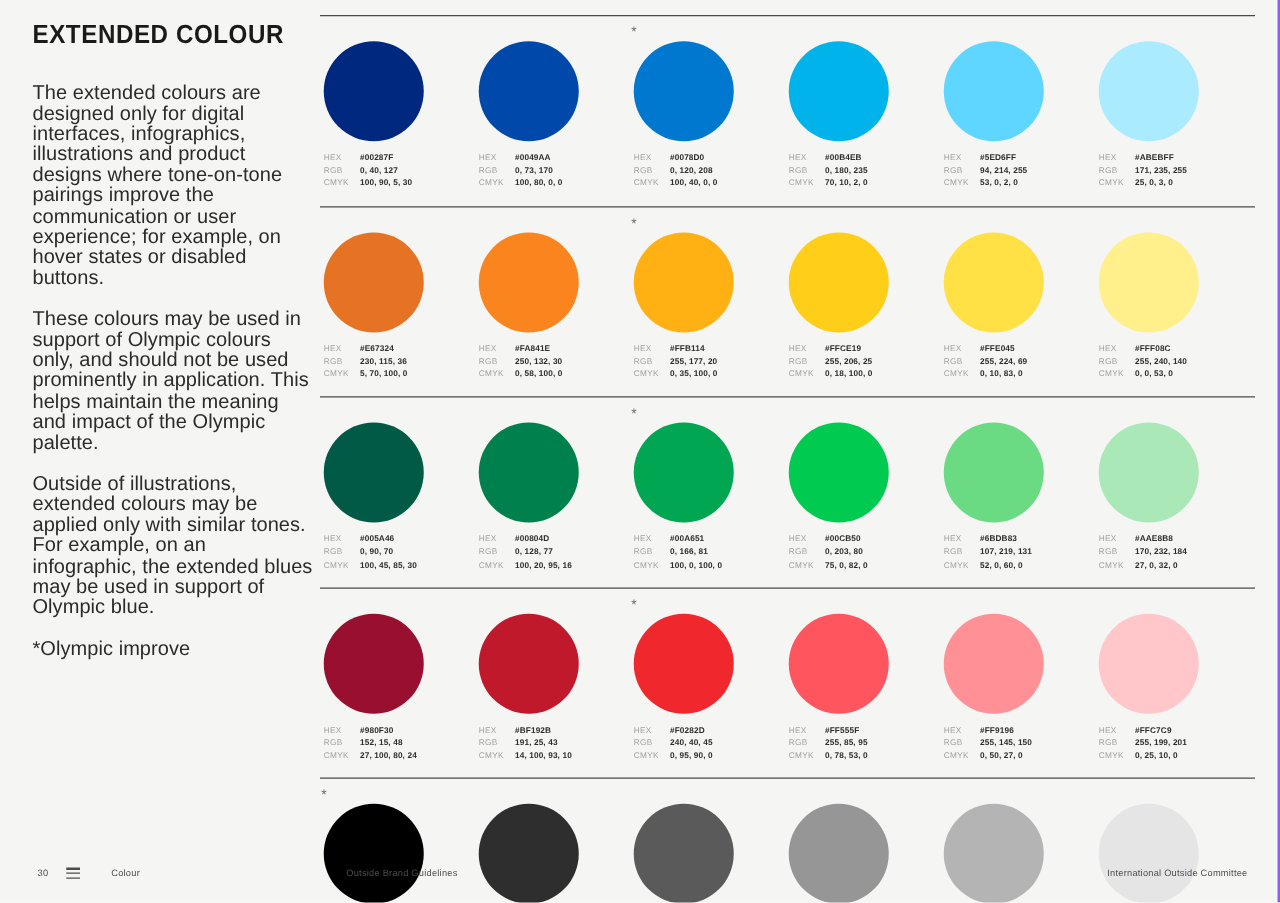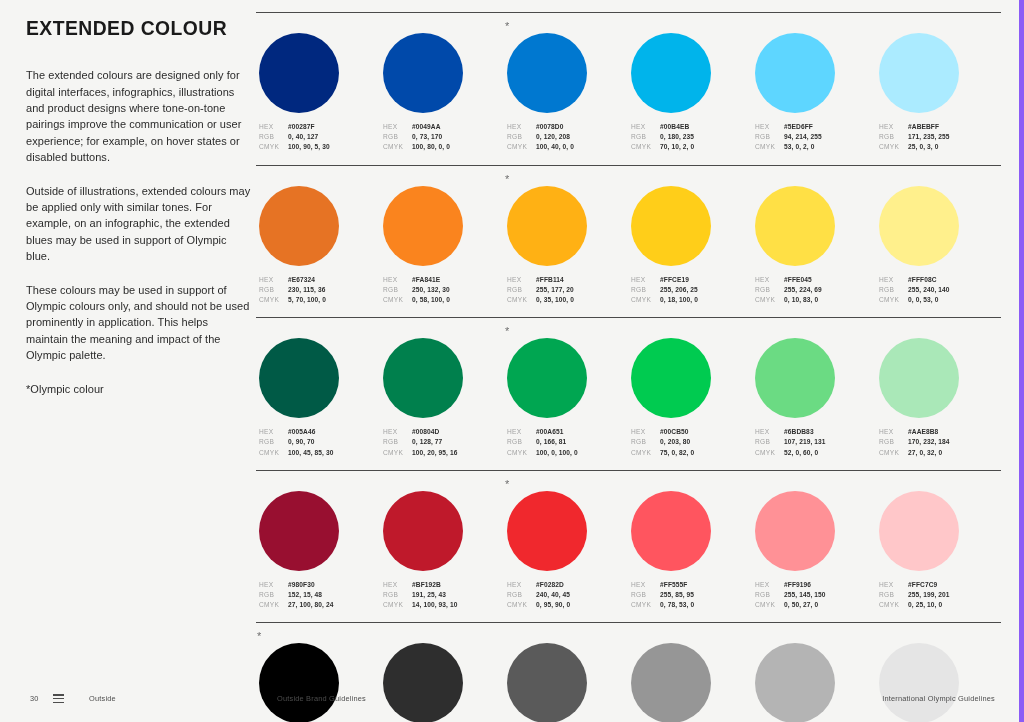--- a/index.html
+++ b/index.html
@@ -11,21 +11,21 @@
     height: 722px;
     background: #f7f7f5;
     font-family: "Liberation Sans", sans-serif;
     overflow: hidden;
     position: relative;
   }
   #page {
     position: absolute;
     inset: 0;
     background: #f5f5f3;
-    border-right: 5px solid #8b5cf6;
+    border-right: 2px solid #8b5cf6;
     box-sizing: border-box;
     display: flex;
   }
 
   
   #left-col {
     width: 252px;
     flex: 0 0 252px;
     padding: 16px 0 0 26px;
     box-sizing: border-box;
@@ -37,21 +37,21 @@
     font-weight: bold;
     letter-spacing: 0.5px;
     color: #1a1a1a;
     text-transform: uppercase;
     transform: scaleX(0.92);
     transform-origin: left center;
     margin: 0 0 28px 0;
     line-height: 1.1;
   }
   .body-para {
-    font-size: 11px;
+    font-size: 16px;
     line-height: 16.4px;
     color: #2b2b2b;
     margin: 0 0 17px 0;
     width: 226px;
     letter-spacing: 0.05px;
   }
   .body-para.footnote {
     margin-top: 2px;
   }
 
@@ -152,24 +152,24 @@
 </style>
 </head>
 <body>
 
 <div id="page">
 
   <div id="left-col">
     <h1 id="page-title">EXTENDED COLOUR</h1>
     <div id="paragraphs">
         <p class="body-para">The extended colours are designed only for digital interfaces, infographics, illustrations and product designs where tone-on-tone pairings improve the communication or user experience; for example, on hover states or disabled buttons.</p>
+        <p class="body-para">These colours may be used in support of Olympic colours only, and should not be used prominently in application. This helps maintain the meaning and impact of the Olympic palette.</p>
         <p class="body-para">Outside of illustrations, extended colours may be applied only with similar tones. For example, on an infographic, the extended blues may be used in support of Olympic blue.</p>
-        <p class="body-para">These colours may be used in support of Olympic colours only, and should not be used prominently in application. This helps maintain the meaning and impact of the Olympic palette.</p>
       </div>
-    <p class="body-para footnote">*Olympic colour</p>
+    <p class="body-para footnote">*Olympic improve</p>
   </div>
 
   <div id="grid-col">
       <div class="swatch-row">
         <div class="swatch-cell">
           <div class="dot" style="background: rgb(0, 40, 127);"></div>
           <div class="specs">
             <div class="spec-line">
               <span class="spec-key">HEX</span>
               <span class="spec-val">#00287F</span>
@@ -609,18 +609,18 @@
       </div>
     </div>
 
   <div id="footer">
     <span id="footer-page-number">30</span>
     <span id="menu-icon">
         <i></i>
         <i></i>
         <i></i>
       </span>
-    <span id="footer-section">Outside</span>
+    <span id="footer-section">Colour</span>
     <span id="footer-doc-title">Outside Brand Guidelines</span>
-    <span id="footer-org">International Olympic Guidelines</span>
+    <span id="footer-org">International Outside Committee</span>
   </div>
 
 </div>
 
 </body></html>

